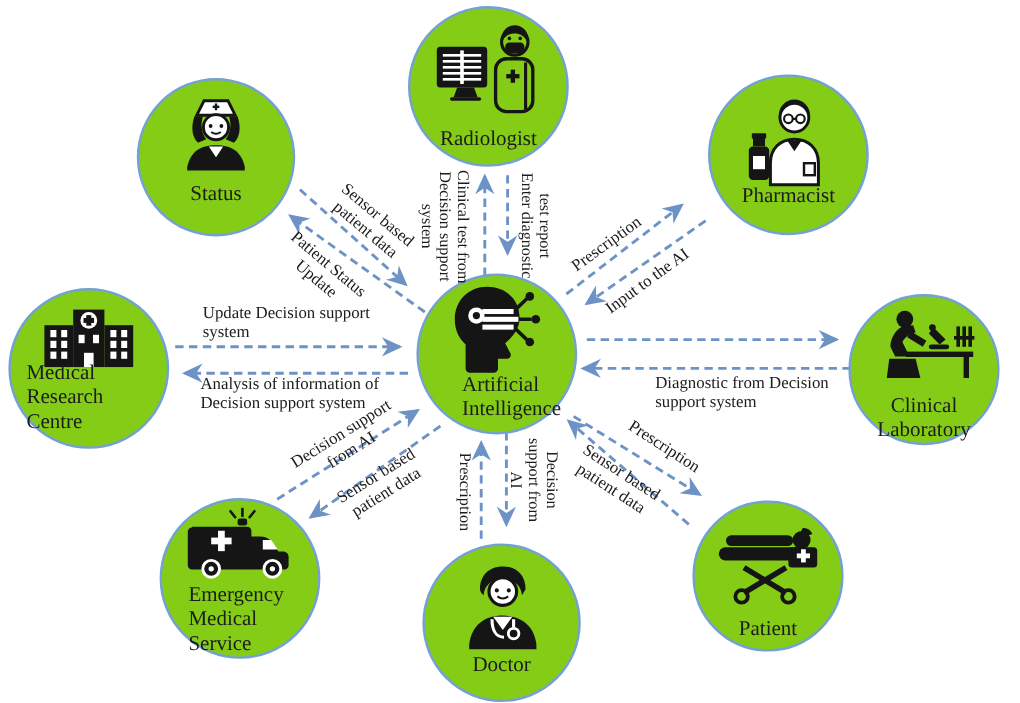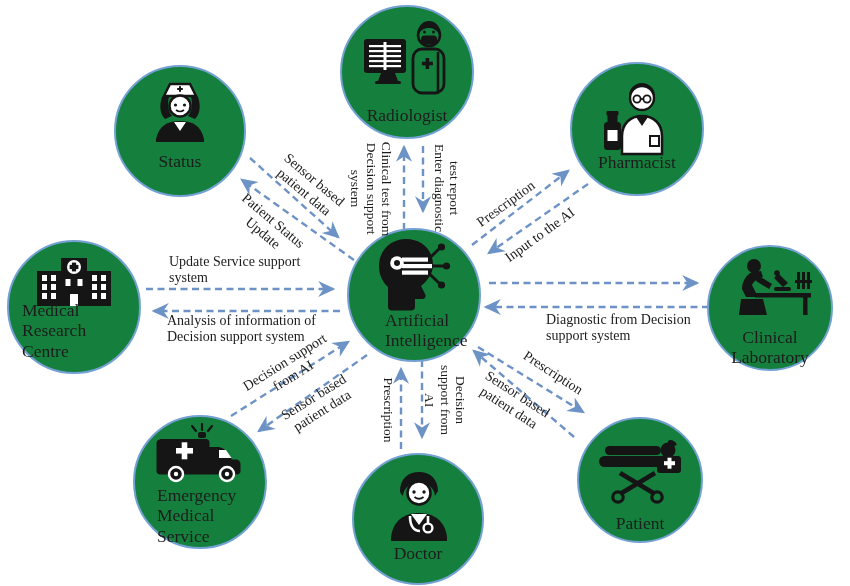--- a/index.html
+++ b/index.html
@@ -3,21 +3,21 @@
 <meta charset="utf-8">
 <style>
   html,body{margin:0;padding:0;background:#fff;}
   .canvas{
     position:relative;width:850px;height:586px;background:#ffffff;overflow:hidden;
     font-family:"Liberation Serif", serif;color:#1c1c1c;
   }
   .arrow-layer{position:absolute;left:0;top:0;}
   .node{
     position:absolute;border-radius:50%;
-    background:#15803d;border:2px solid #74a1d3;box-sizing:border-box;
+    background:#84cc16;border:2px solid #74a1d3;box-sizing:border-box;
   }
   .node .icon{position:absolute;left:50%;transform:translateX(-50%);}
   .nlabel{
     position:absolute;width:100%;text-align:center;
     font-size:17.5px;line-height:1.16;white-space:pre-line;
   }
   .nlabel.align-left{text-align:left;width:auto;}
   .elabel{
     position:absolute;font-size:14px;line-height:1.12;white-space:pre-line;
     text-align:center;
@@ -96,21 +96,21 @@
       <circle cx="72.5" cy="13" r="1.5" fill="#151515"></circle>
       <rect x="60" y="16.5" width="16" height="9" rx="3.5" fill="#151515"></rect>
       <rect x="52" y="30" width="31" height="44" rx="9" fill="none" stroke="#151515" stroke-width="2.8"></rect>
       <rect x="64.6" y="39" width="3.6" height="11" fill="#151515"></rect>
       <rect x="60.9" y="42.7" width="11" height="3.6" fill="#151515"></rect>
       <line x1="77" y1="33" x2="77" y2="72" stroke="#151515" stroke-width="2.6"></line>
     </svg>
     <div class="nlabel" style="top:98px;">Radiologist</div>
   </div>
 
-  <div class="node" style="left:570px;top:62px;width:134px;height:134px;font-family:Liberation Serif, serif;">
+  <div class="node" style="left:590px;top:62px;width:134px;height:134px;font-family:Liberation Serif, serif;">
     <svg class="icon" style="top:16px;" width="82" height="76" viewBox="0 0 82 76">
       <path d="M33 16a13 13 0 0 1 26 0v3c-4-4-8-5-13-5s-9 1-13 5z" fill="#151515"></path>
       <circle cx="46" cy="18" r="12" fill="#fff" stroke="#151515" stroke-width="2.4"></circle>
       <circle cx="41" cy="19" r="3.6" fill="none" stroke="#151515" stroke-width="1.8"></circle>
       <circle cx="51" cy="19" r="3.6" fill="none" stroke="#151515" stroke-width="1.8"></circle>
       <line x1="44.6" y1="19" x2="47.4" y2="19" stroke="#151515" stroke-width="1.8"></line>
       <path d="M26 74V56c0-12 8-20 20-20s20 8 20 20v18z" fill="#fff" stroke="#151515" stroke-width="2.5"></path>
       <path d="M40 37l6 9 6-9z" fill="#151515"></path>
       <rect x="54" y="56" width="9" height="10" fill="none" stroke="#151515" stroke-width="2"></rect>
       <rect x="10.5" y="31" width="12" height="4.5" rx="1" fill="#151515"></rect>
@@ -254,21 +254,21 @@
 system</div>
   <div class="elabel vert-lr" style="left:447px;top:188px;">Enter diagnostic
 test report</div>
 
   <div class="elabel rotm36" style="left:506px;top:204px;">Prescription</div>
   <div class="elabel rotm36" style="left:540px;top:235px;">Input to the AI</div>
 
   <div class="elabel anchor-tl" style="left:546px;top:312px;">Diagnostic from Decision
 support system</div>
 
-  <div class="elabel anchor-tl" style="left:169px;top:254px;">Update Service support
+  <div class="elabel anchor-tl" style="left:169px;top:254px;">Update Decision support
 system</div>
   <div class="elabel anchor-tl" style="left:167px;top:313px;">Analysis of information of
 Decision support system</div>
 
   <div class="elabel rotm32" style="left:289px;top:369px;">Decision support
 from AI</div>
   <div class="elabel rotm32" style="left:318px;top:404px;">Sensor based
 patient data</div>
 
   <div class="elabel vert-rl" style="left:388px;top:410px;">Prescription</div>

